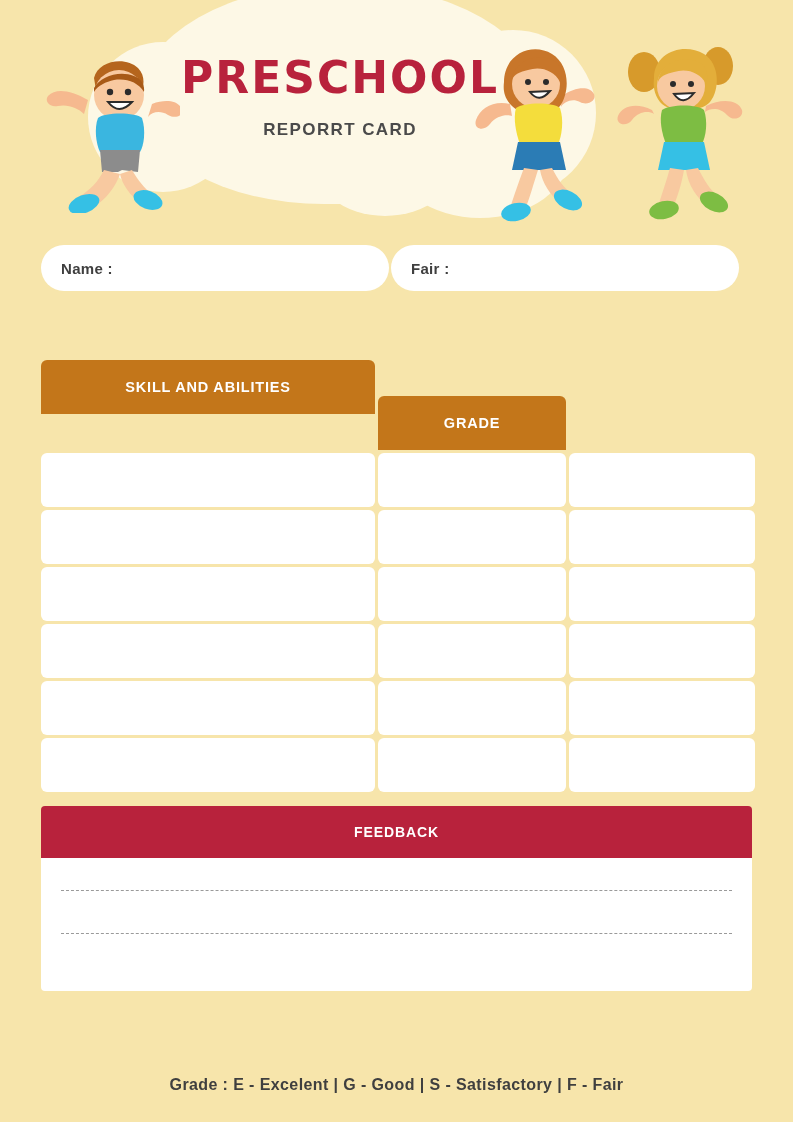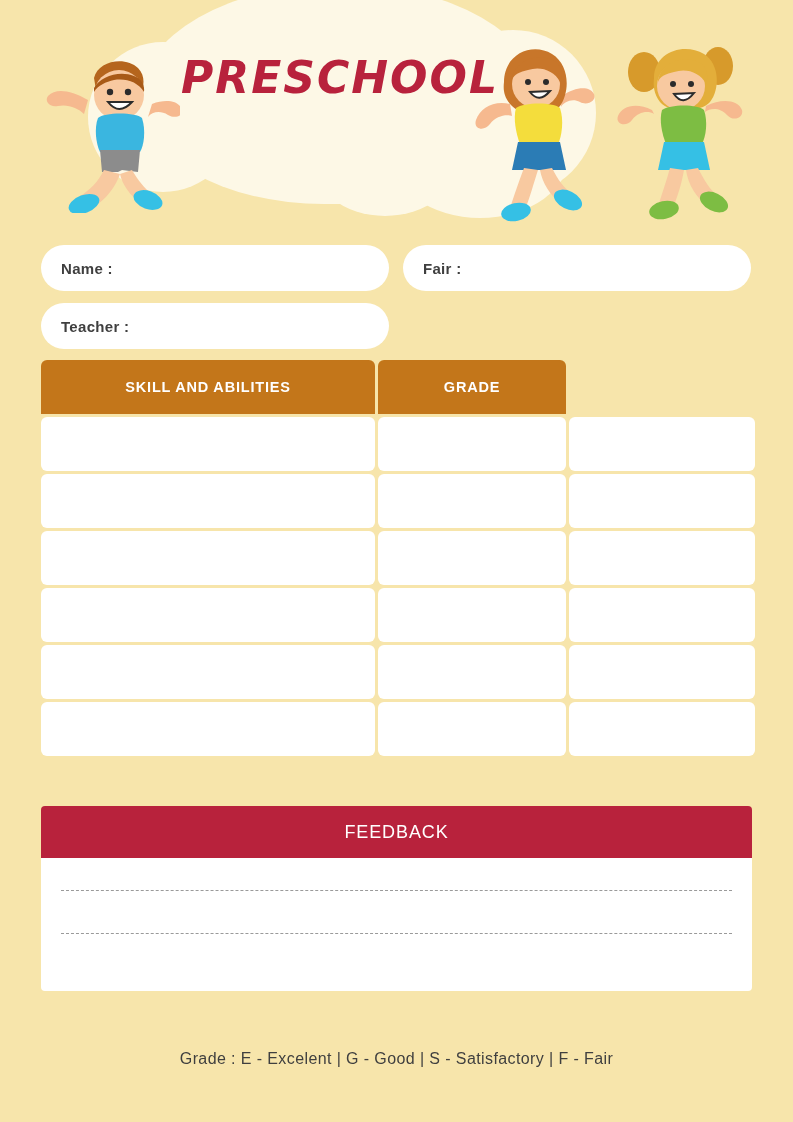--- a/index.html
+++ b/index.html
@@ -57,21 +57,20 @@
   .cloud-bump1 { left: 170px; top: 112px; width: 150px; height: 120px; }
   .cloud-bump2 { left: 250px; top: 104px; width: 180px; height: 130px; }
 
   .title-wrap {
     position: absolute;
     left: 150px;
     top: 56px;
     width: 380px;
     text-align: center;
     z-index: 6;
-    font-style: italic;
   }
   .title {
     font-family: "DejaVu Sans", sans-serif;
     font-size: 44px;
     font-weight: bold;
     letter-spacing: 2px;
     color: #b8223c;
     margin: 0;
     line-height: 1;
   }
@@ -87,21 +86,21 @@
   .kid { position: absolute; z-index: 7; }
 
   
   .fields {
     position: absolute;
     left: 41px;
     top: 245px;
     width: 711px;
     display: flex;
     flex-wrap: wrap;
-    gap: 12px 14px;
+    gap: 12px 2px;
   }
   .field {
     width: 348px;
     height: 46px;
     background: #ffffff;
     border-radius: 23px;
     display: flex;
     align-items: center;
     padding: 0 20px;
   }
@@ -143,79 +142,80 @@
     display: flex;
     align-items: center;
     padding: 0 14px;
     font-size: 13.5px;
     color: #444;
   }
   .c-skill { width: 334px; }
   .c-grade { width: 188px; justify-content: center; }
   .c-note  { width: 186px; }
   .thead .c-skill { border-radius: 6px 6px 0 0; }
-  .thead .c-grade { border-radius: 6px 6px 0 0; }
+  .thead .c-grade { border-radius: 6px 6px 0 0; margin-top: 36px; }
   .thead .c-note  { border-radius: 6px 6px 0 0; }
 
   
   .feedback {
     position: absolute;
     left: 41px;
     top: 806px;
     width: 711px;
   }
   .feedback-head {
     background: #b8223c;
     color: #fff;
     height: 52px;
     display: flex;
     align-items: center;
     justify-content: center;
-    font-weight: normal;
-    font-size: 18px;
+    font-weight: bold;
+    font-size: 14px;
     letter-spacing: 0.9px;
     border-radius: 4px 4px 0 0;
   }
   .feedback-body {
     background: #ffffff;
     height: 133px;
     border-radius: 0 0 4px 4px;
     padding: 32px 20px 0 20px;
   }
   .dashline {
     border-top: 1px dashed #9a9a9a;
     height: 0;
     margin-bottom: 42px;
   }
 
   
   .legend {
     position: absolute;
     left: 0;
-    top: 1050px;
+    top: 1076px;
     width: 793px;
     text-align: center;
     font-size: 16px;
-    font-weight: normal;
+    font-weight: bold;
     color: #3f3f3f;
     letter-spacing: 0.4px;
   }
 </style>
 </head>
 <body>
 
 <div class="header">
 
   <div class="cloud">
     <div class="cloud-bump1"></div>
     <div class="cloud-bump2"></div>
   </div>
 
   <div class="title-wrap">
     <div class="title">PRESCHOOL</div>
+    <div class="subtitle">REPORRT CARD</div>
   </div>
 
   <div class="kid" style="left:40px; top:48px;">
     <svg width="140" height="165" viewBox="0 0 140 165">
 
       <path d="M48 52 C30 42 16 40 8 48 C4 53 10 60 18 58 C28 56 38 60 44 66 Z" fill="#f6b98f"></path>
 
       <path d="M112 56 C128 50 140 54 142 62 C143 68 135 71 128 67 C120 62 112 64 108 69 Z" fill="#f6b98f"></path>
 
       <path d="M54 30 C58 12 86 8 98 20 C106 28 104 40 100 46 C96 34 84 28 72 30 C64 31 58 36 56 42 Z" fill="#b5651d"></path>
@@ -294,24 +294,20 @@
 
 <div class="fields">
   <div class="field">
     <span class="field-label">Name :</span>
     <span class="field-value"></span>
   </div>
   <div class="field">
     <span class="field-label">Fair :</span>
     <span class="field-value"></span>
   </div>
-  <div class="field">
-    <span class="field-label">Teacher :</span>
-    <span class="field-value"></span>
-  </div>
 </div>
 
 <div class="table">
   <div class="trow thead">
     <div class="tcell c-skill">SKILL AND ABILITIES</div>
     <div class="tcell c-grade">GRADE</div>
   </div>
   <div class="tbody">
     <div class="trow">
       <div class="tcell c-skill"></div>

